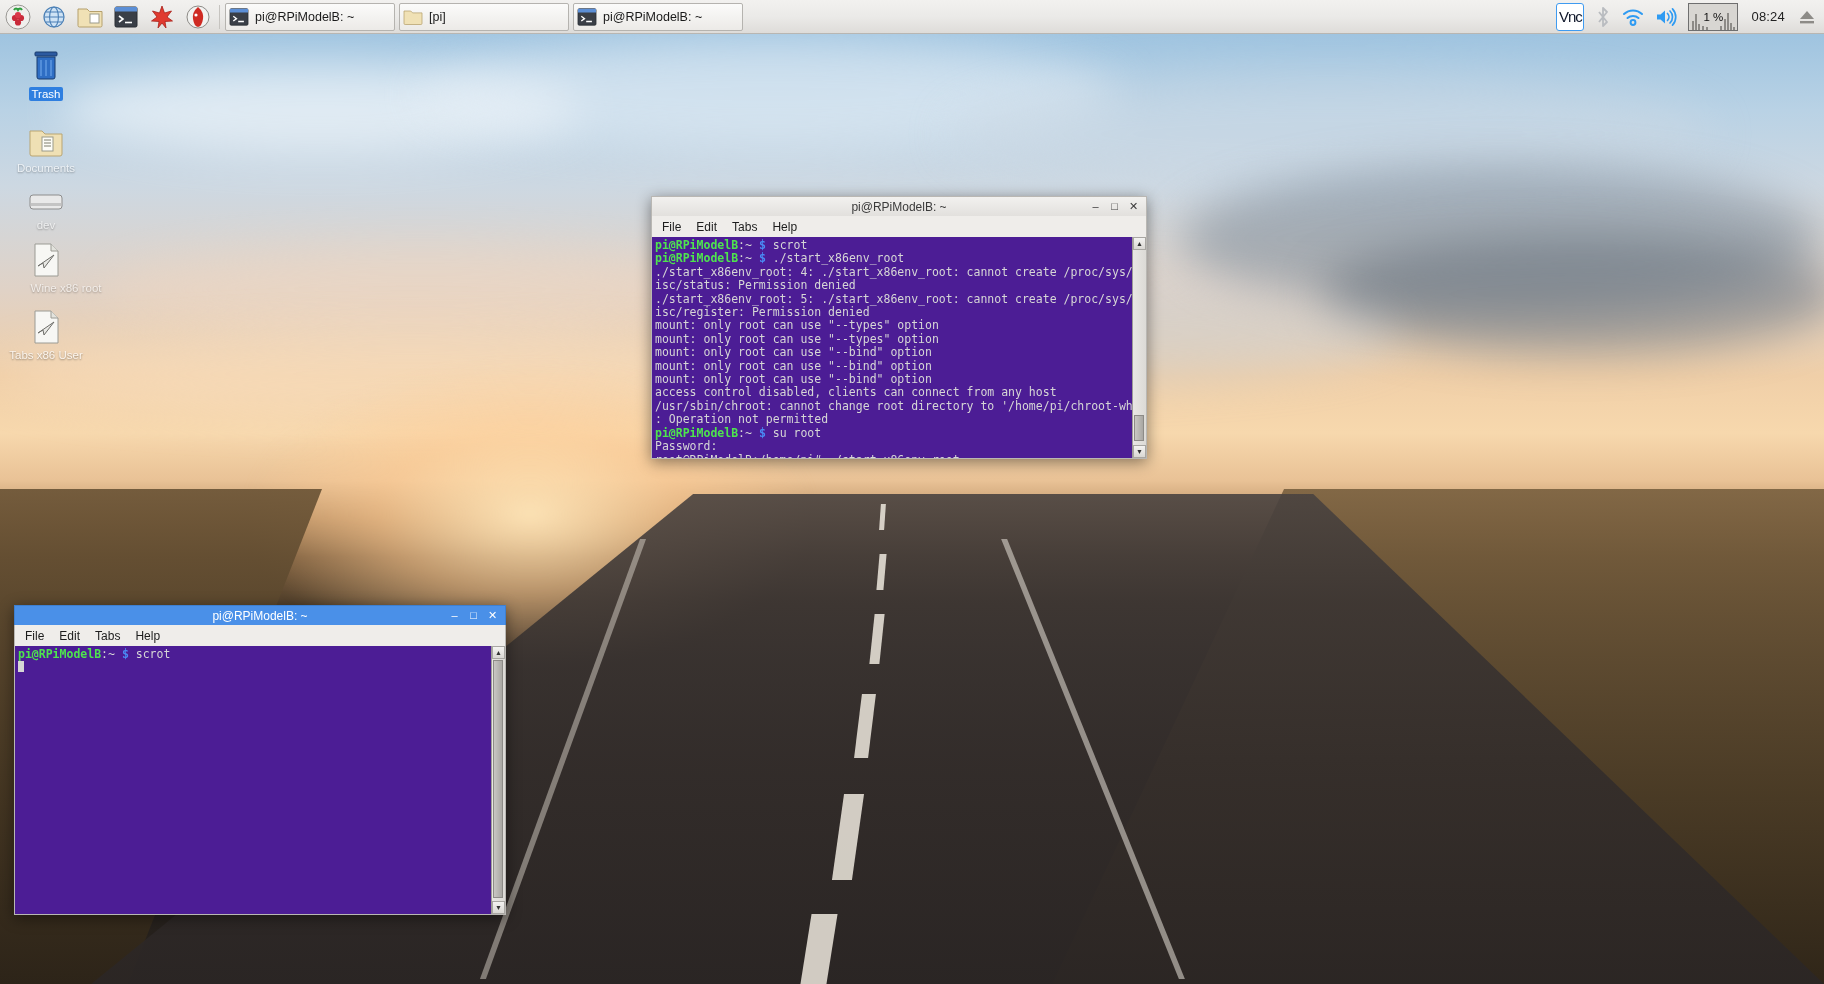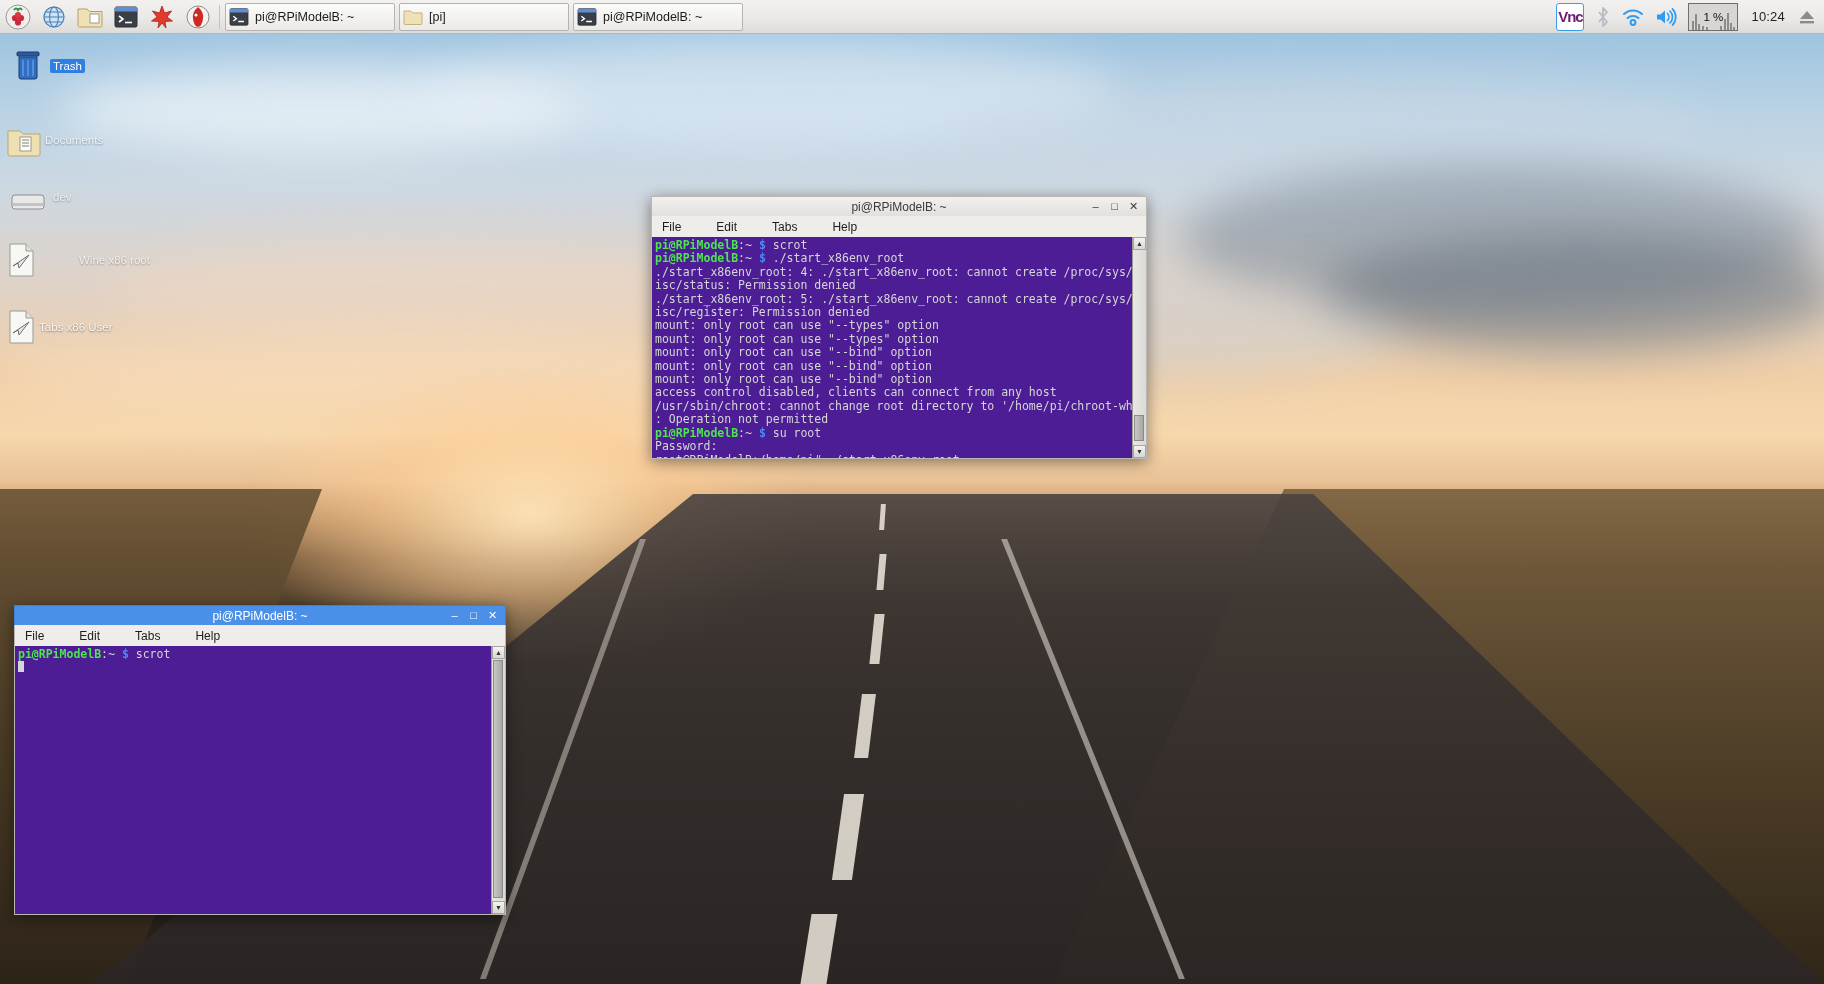--- a/index.html
+++ b/index.html
@@ -101,29 +101,29 @@
   #cpu-monitor {
     width: 48px; height: 26px; border:1px solid #6f6f6f;
     background: #d8d6d2; position: relative; overflow:hidden;
     display:flex; align-items:center; justify-content:center;
   }
   #cpu-monitor .cpu-label { font-size:11.5px; color:#111; position:relative; z-index:2;}
   #cpu-monitor .spike { position:absolute; bottom:0; width:2px; background:#8d8b87; }
   #vnc-icon {
     width:26px; height:26px; border:1.6px solid #3f9bf0; border-radius:3px;
     display:flex;align-items:center;justify-content:center;
-    font-size:15px; color:#701a75; font-weight:bold; letter-spacing:-1px;
+    font-size:15px; color:#0f172a; font-weight:normal; letter-spacing:-1px;
     background:#fff;
     margin-left:28px;
   }
 
   
   .desk-icon {
     position: absolute; width: 80px;
-    display:flex; flex-direction:row; align-items:center;
+    display:flex; flex-direction:column; align-items:center;
     cursor: pointer;
   }
   .desk-icon .glyph { width: 44px; height: 40px; display:flex; align-items:flex-end; justify-content:center;}
   .desk-icon .cap {
     margin-top: 3px; font-size: 11.5px; color:#fff;
     text-shadow: 0 1px 2px rgba(0,0,0,.55);
     padding: 1px 3px; border-radius:2px; white-space:nowrap;
   }
   .desk-icon.selected .cap { background: #2f7fe0; color:#fff; text-shadow:none; }
 
@@ -136,21 +136,21 @@
     position: relative;
   }
   .title-bar.inactive { background: linear-gradient(to bottom, #f2f1ef, #e2e0dd); color:#3b3b3b; border:1px solid #b9b7b3; border-bottom:none;}
   .title-bar.active { background: #4a90e8; color:#fff; border:1px solid #3d7fd0; border-bottom:none;}
   .title-text { position:absolute; left:0; right:0; text-align:center; pointer-events:none; }
   .tb-controls { margin-left:auto; display:flex; align-items:center; gap:8px; z-index:2; padding-right:3px;}
   .ctl { width:11px; height:11px; display:flex;align-items:center;justify-content:center; font-size:11px; line-height:1; cursor:pointer;}
   .menu-bar {
     height: 21px; display:flex; align-items:center;
     background: #efedea; border-left:1px solid #b9b7b3; border-right:1px solid #b9b7b3;
-    font-size: 12px; color: #1d1d1d; padding-left: 10px; gap: 35px;
+    font-size: 12px; color: #1d1d1d; padding-left: 10px; gap: 15px;
   }
   .menu-bar span { cursor: pointer; }
   .term-body {
     background:#4c1d95; position:relative; display:flex;
     border:1px solid #b9b7b3; border-top:none; box-sizing:border-box;
   }
   .term-text {
     flex:1; font-family: "DejaVu Sans Mono", "Liberation Mono", monospace;
     font-size: 11.5px; line-height: 13.4px; color:#d6d6d6;
     padding: 2px 0 0 3px; white-space: pre; overflow: hidden;
@@ -408,21 +408,21 @@
           <span class="spike" style="left:17px; height:3px;"></span>
           <span class="spike" style="left:31px; height:4px;"></span>
           <span class="spike" style="left:35px; height:11px;"></span>
           <span class="spike" style="left:38px; height:17px;"></span>
           <span class="spike" style="left:41px; height:7px;"></span>
           <span class="spike" style="left:44px; height:3px;"></span>
           <span class="cpu-label">1 %</span>
         </div>
       </div>
       <div class="tray-item">
-        <span id="clock">10:24</span>
+        <span id="clock">08:24</span>
       </div>
       <div class="tray-item">
         <svg width="18" height="18" viewBox="0 0 18 18">
           <path d="M9 3 L16 11 H2 z" fill="#8d8b87"></path>
           <rect x="2" y="13" width="14" height="2.4" fill="#8d8b87"></rect>
         </svg>
       </div>
     </div>
   </div>
 

